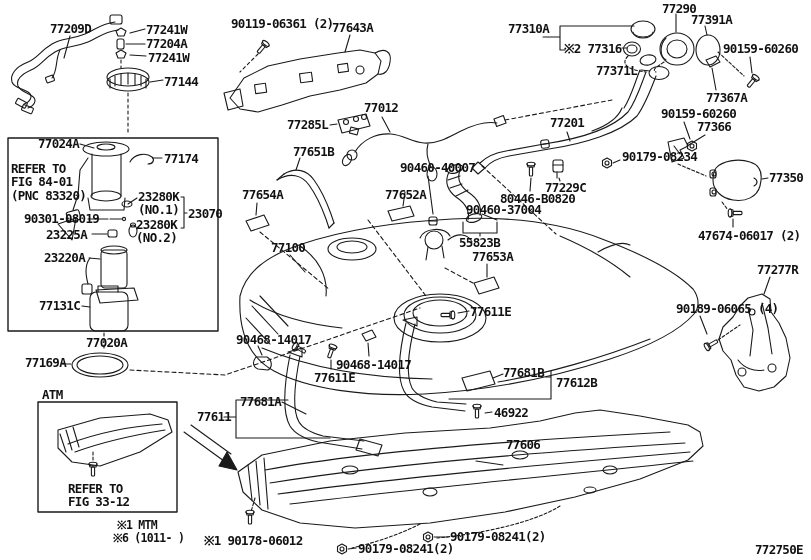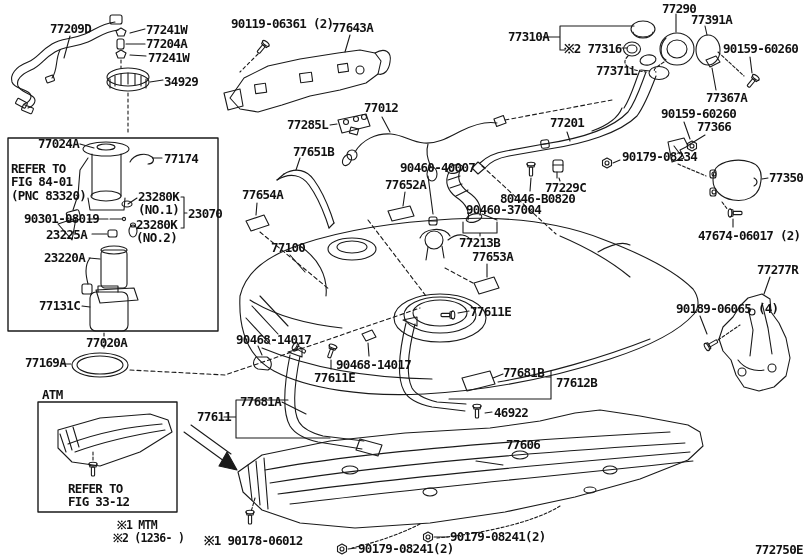--- a/index.html
+++ b/index.html
@@ -327,45 +327,45 @@
 
   <g>
     <line x1="70" y1="36" x2="64" y2="58"></line>
   </g>
 </svg>
 
 <div class="lbl" style="left:50px;top:22px">77209D</div>
 <div class="lbl" style="left:146px;top:23px">77241W</div>
 <div class="lbl" style="left:146px;top:37px">77204A</div>
 <div class="lbl" style="left:148px;top:51px">77241W</div>
-<div class="lbl" style="left:164px;top:75px">34929</div>
+<div class="lbl" style="left:164px;top:75px">77144</div>
 <div class="lbl" style="left:231px;top:17px">90119-06361 (2)</div>
 <div class="lbl" style="left:332px;top:21px">77643A</div>
 <div class="lbl" style="left:662px;top:2px">77290</div>
 <div class="lbl" style="left:691px;top:13px">77391A</div>
-<div class="lbl" style="left:508px;top:30px">77310A</div>
+<div class="lbl" style="left:508px;top:22px">77310A</div>
 <div class="lbl" style="left:564px;top:42px">※2 77316</div>
 <div class="lbl" style="left:723px;top:42px">90159-60260</div>
 <div class="lbl" style="left:596px;top:64px">77371L</div>
 <div class="lbl" style="left:706px;top:91px">77367A</div>
 <div class="lbl" style="left:364px;top:101px">77012</div>
 <div class="lbl" style="left:287px;top:118px">77285L</div>
 <div class="lbl" style="left:550px;top:116px">77201</div>
 <div class="lbl" style="left:661px;top:107px">90159-60260</div>
 <div class="lbl" style="left:697px;top:120px">77366</div>
 <div class="lbl" style="left:293px;top:145px">77651B</div>
 <div class="lbl" style="left:622px;top:150px">90179-08234</div>
 <div class="lbl" style="left:400px;top:161px">90460-40007</div>
-<div class="lbl" style="left:385px;top:178px">77652A</div>
+<div class="lbl" style="left:385px;top:188px">77652A</div>
 <div class="lbl" style="left:242px;top:188px">77654A</div>
 <div class="lbl" style="left:545px;top:181px">77229C</div>
 <div class="lbl" style="left:500px;top:192px">80446-B0820</div>
 <div class="lbl" style="left:466px;top:203px">90460-37004</div>
 <div class="lbl" style="left:769px;top:171px">77350</div>
-<div class="lbl" style="left:459px;top:236px">77213B</div>
+<div class="lbl" style="left:459px;top:236px">55823B</div>
 <div class="lbl" style="left:472px;top:250px">77653A</div>
 <div class="lbl" style="left:698px;top:229px">47674-06017 (2)</div>
 <div class="lbl" style="left:757px;top:263px">77277R</div>
 <div class="lbl" style="left:676px;top:302px">90189-06065 (4)</div>
 <div class="lbl" style="left:271px;top:241px">77100</div>
 <div class="lbl" style="left:470px;top:305px">77611E</div>
 <div class="lbl" style="left:86px;top:336px">77020A</div>
 <div class="lbl" style="left:236px;top:333px">90468-14017</div>
 <div class="lbl" style="left:25px;top:356px">77169A</div>
 <div class="lbl" style="left:336px;top:358px">90468-14017</div>
@@ -387,19 +387,19 @@
 <div class="lbl" style="left:136px;top:218px">23280K
 (NO.2)</div>
 <div class="lbl" style="left:188px;top:207px">23070</div>
 <div class="lbl" style="left:46px;top:228px">23225A</div>
 <div class="lbl" style="left:44px;top:251px">23220A</div>
 <div class="lbl" style="left:39px;top:299px">77131C</div>
 <div class="lbl" style="left:42px;top:388px">ATM</div>
 <div class="lbl" style="left:68px;top:482px">REFER TO
 FIG 33-12</div>
 <div class="lbl sm" style="left:117px;top:519px">※1 MTM</div>
-<div class="lbl sm" style="left:113px;top:532px">※2 (1236-    )</div>
+<div class="lbl sm" style="left:113px;top:532px">※6 (1011-    )</div>
 <div class="lbl" style="left:204px;top:534px">※1 90178-06012</div>
 <div class="lbl" style="left:358px;top:542px">90179-08241(2)</div>
 <div class="lbl" style="left:450px;top:530px">90179-08241(2)</div>
 <div class="lbl" style="left:755px;top:543px">772750E</div>
 
 </div>
 
 </body></html>

